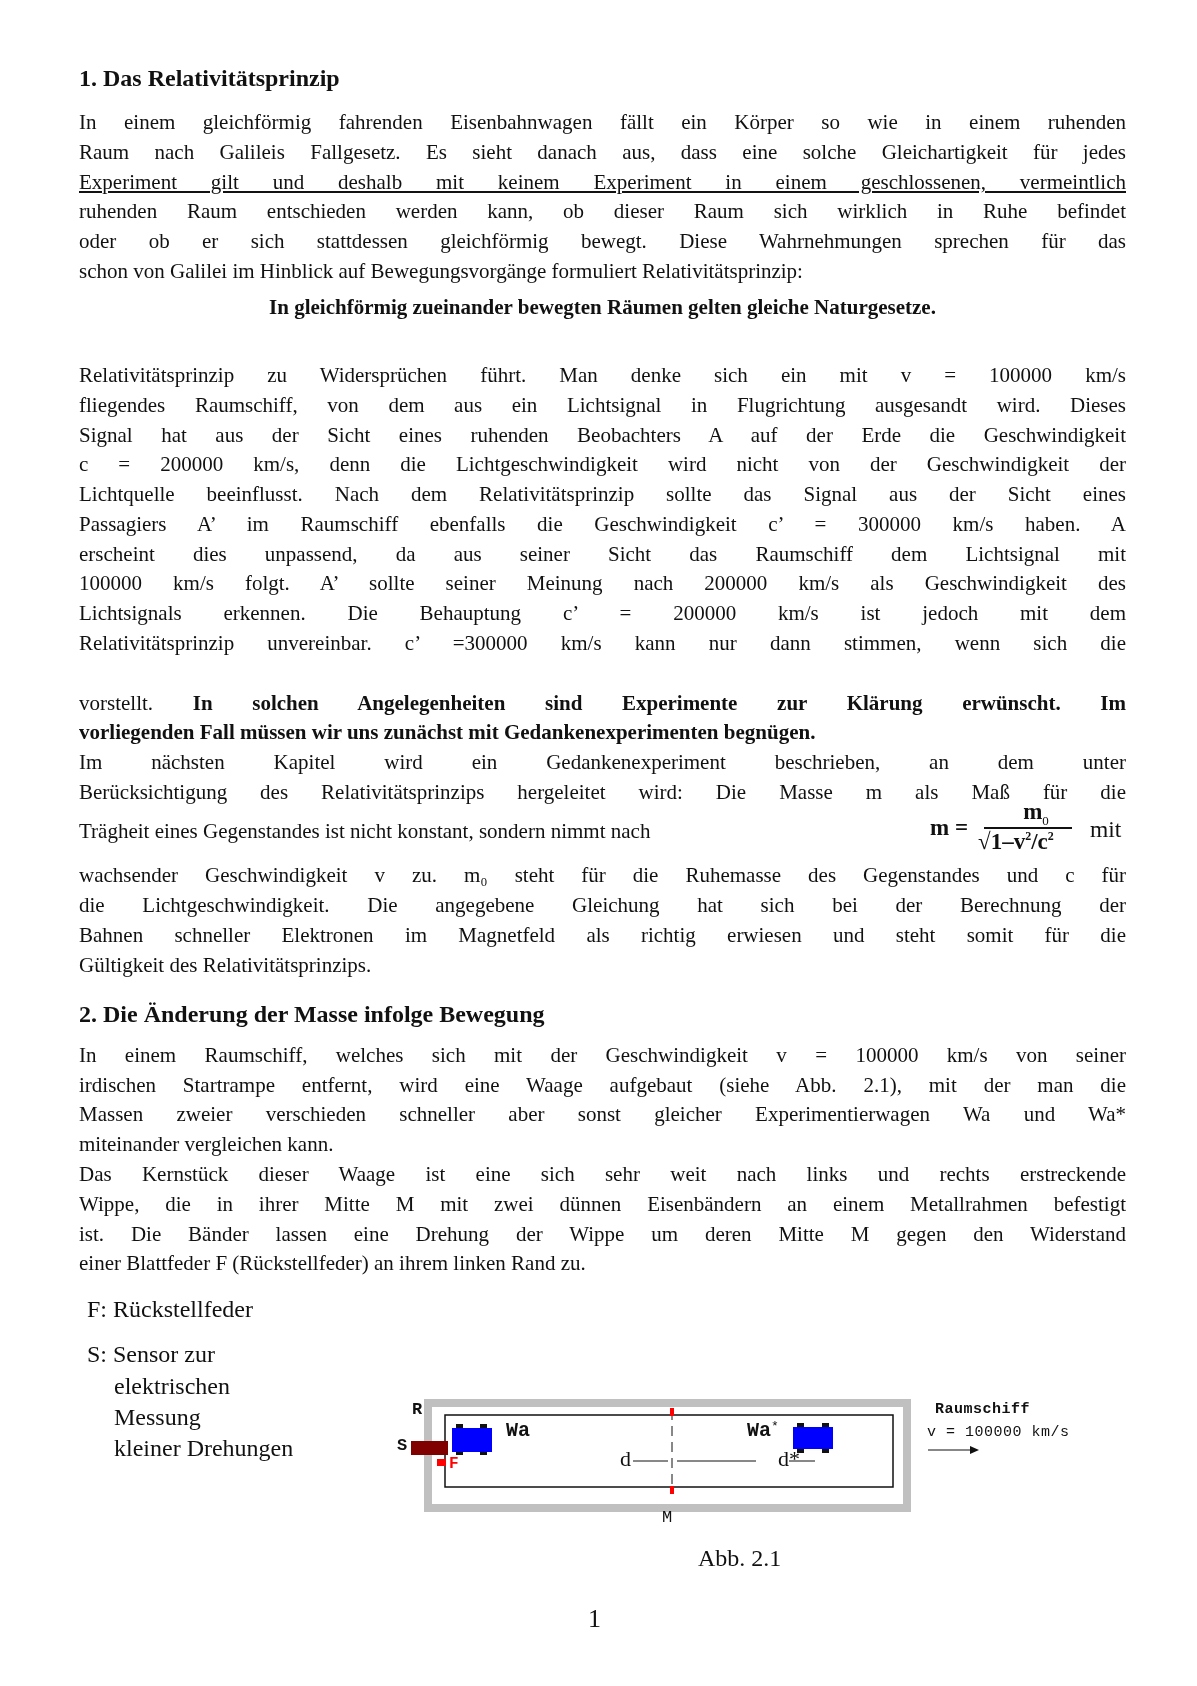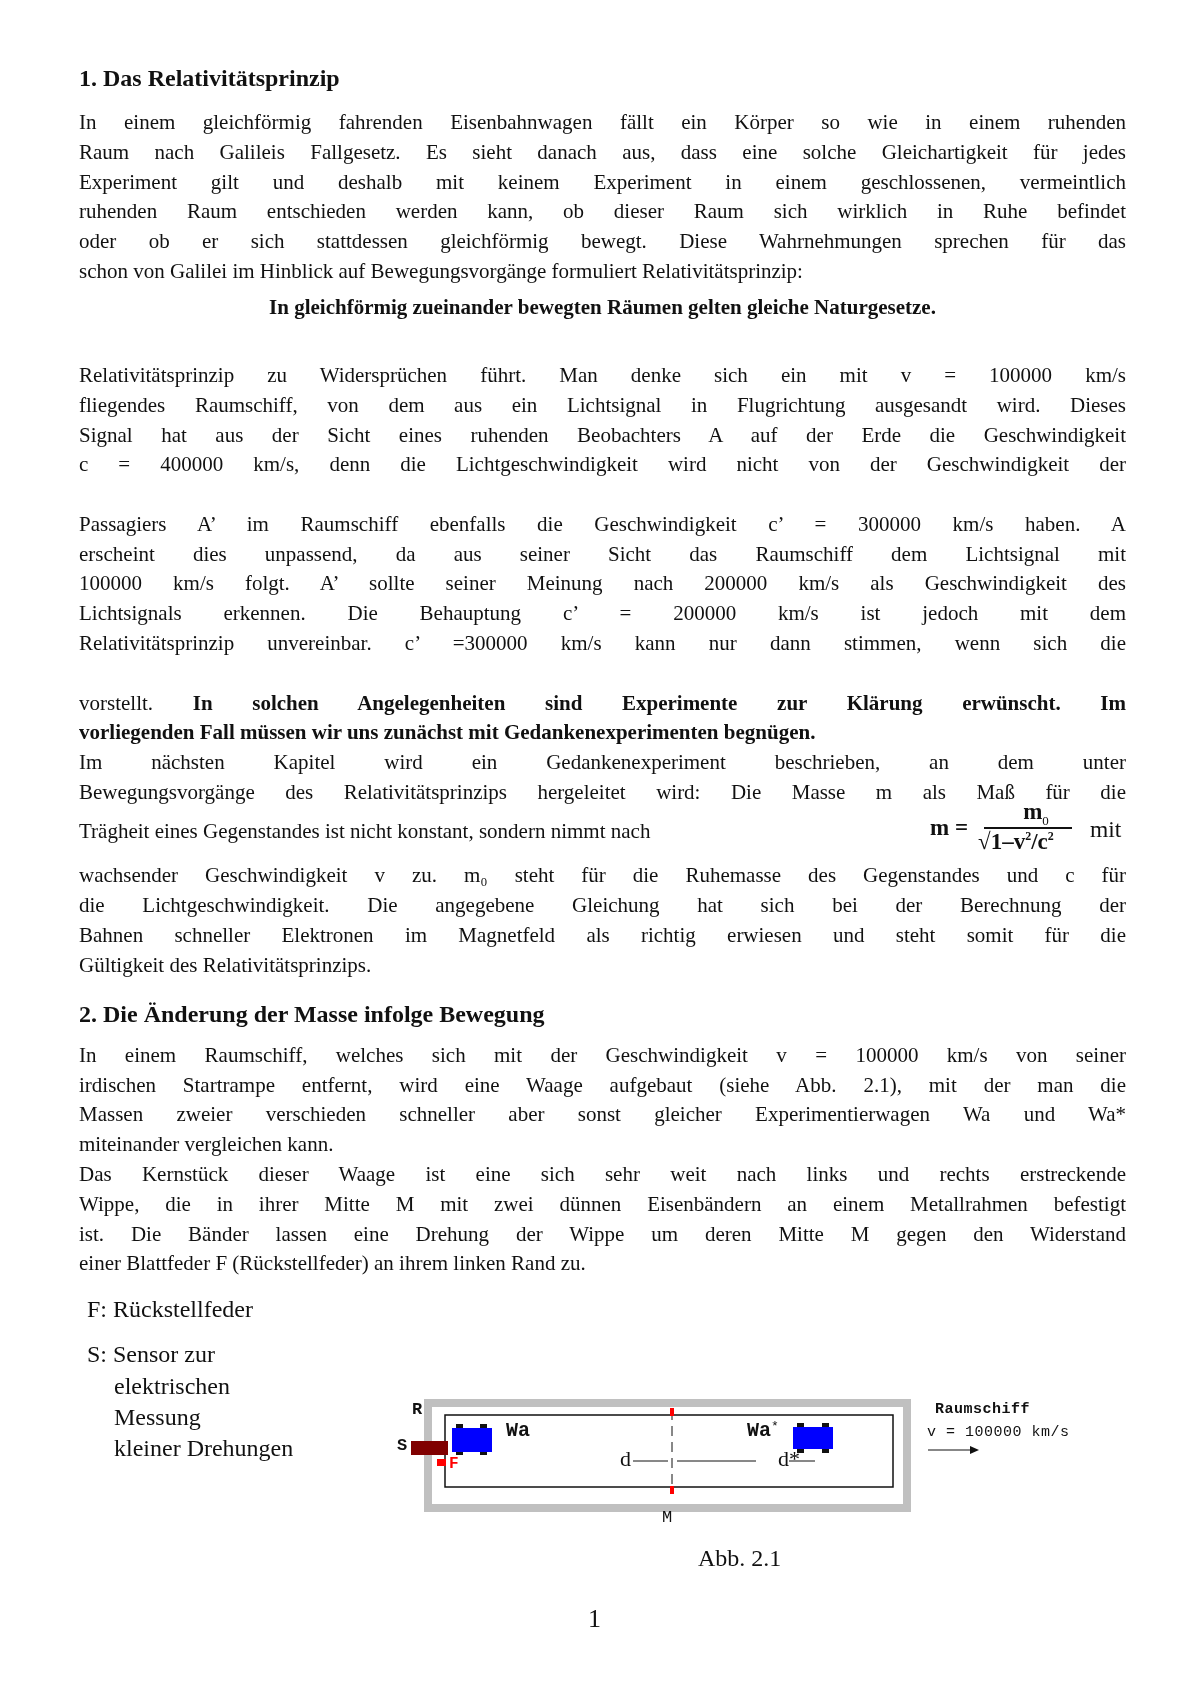--- a/index.html
+++ b/index.html
@@ -30,42 +30,43 @@
 </style>
 </head>
 <body>
 
 <div class="page">
 
   <h1 class="heading" style="top:60px;">1. Das Relativitätsprinzip</h1>
 
   <div class="line" style="top:107px;">In einem gleichförmig fahrenden Eisenbahnwagen fällt ein Körper so wie in einem ruhenden</div>
   <div class="line" style="top:137px;">Raum nach Galileis Fallgesetz. Es sieht danach aus, dass eine solche Gleichartigkeit für jedes</div>
-  <div class="line" style="top:167px;">Experiment gilt und deshalb mit keinem Experiment in einem geschlossenen, vermeintlich</div>
+  <div class="line" style="top:167px;text-decoration:underline;">Experiment gilt und deshalb mit keinem Experiment in einem geschlossenen, vermeintlich</div>
   <div class="line" style="top:196px;">ruhenden Raum entschieden werden kann, ob dieser Raum sich wirklich in Ruhe befindet</div>
   <div class="line" style="top:226px;">oder ob er sich stattdessen gleichförmig bewegt. Diese Wahrnehmungen sprechen für das</div>
   <div class="line last" style="top:256px;">schon von Galilei  im Hinblick auf Bewegungsvorgänge formuliert  Relativitätsprinzip:</div>
 
   <div class="line center" style="top:292px;">In gleichförmig zueinander bewegten Räumen gelten gleiche Naturgesetze.</div>
 
   <div class="line" style="top:360px;">Relativitätsprinzip zu Widersprüchen führt. Man denke sich ein mit v = 100000 km/s</div>
   <div class="line" style="top:390px;">fliegendes Raumschiff, von dem aus ein Lichtsignal in Flugrichtung ausgesandt wird. Dieses</div>
   <div class="line" style="top:420px;">Signal hat aus der Sicht eines ruhenden Beobachters A auf der Erde die Geschwindigkeit</div>
-  <div class="line" style="top:449px;">c = 400000 km/s, denn die Lichtgeschwindigkeit wird nicht von der Geschwindigkeit der</div>
+  <div class="line" style="top:449px;">c = 200000 km/s, denn die Lichtgeschwindigkeit wird nicht von der Geschwindigkeit der</div>
+  <div class="line" style="top:479px;">Lichtquelle beeinflusst. Nach dem Relativitätsprinzip sollte das Signal aus der Sicht eines</div>
   <div class="line" style="top:509px;">Passagiers A’ im Raumschiff ebenfalls  die Geschwindigkeit c’ = 300000 km/s haben. A</div>
   <div class="line" style="top:539px;">erscheint dies unpassend, da aus seiner Sicht das Raumschiff dem Lichtsignal mit</div>
   <div class="line" style="top:568px;">100000 km/s folgt. A’ sollte  seiner Meinung  nach 200000 km/s  als Geschwindigkeit des</div>
   <div class="line" style="top:598px;">Lichtsignals erkennen. Die Behauptung c’ = 200000 km/s ist  jedoch  mit dem</div>
   <div class="line" style="top:628px;">Relativitätsprinzip unvereinbar. c’ =300000 km/s kann nur dann stimmen, wenn  sich die</div>
 
   <div class="line" style="top:688px;"><span>vorstellt. </span><span class="b">In solchen Angelegenheiten sind Experimente zur Klärung erwünscht. Im</span></div>
   <div class="line last b" style="top:717px;">vorliegenden Fall müssen wir uns zunächst mit  Gedankenexperimenten begnügen.</div>
 
   <div class="line" style="top:747px;">Im nächsten Kapitel wird ein Gedankenexperiment  beschrieben, an dem unter</div>
-  <div class="line" style="top:777px;">Bewegungsvorgänge des Relativitätsprinzips hergeleitet wird: Die Masse m als Maß für die</div>
+  <div class="line" style="top:777px;">Berücksichtigung des Relativitätsprinzips hergeleitet wird: Die Masse m als Maß für die</div>
 
   <div class="line last" style="top:816px; width:780px;"><span>Trägheit eines Gegenstandes  ist nicht konstant, sondern nimmt nach</span></div>
 
   <div class="formula" style="top:800px;">
     <span class="lhs">m =</span>
     <span class="num"><span>m</span><sub>0</sub></span>
     <span class="bar"></span>
     <span class="den"><span style="font-weight:normal">√</span><span>1–v</span><sup>2</sup><span>/c</span><sup>2</sup></span>
   </div>
   <span class="mit-after" style="top:816px;">mit</span>

